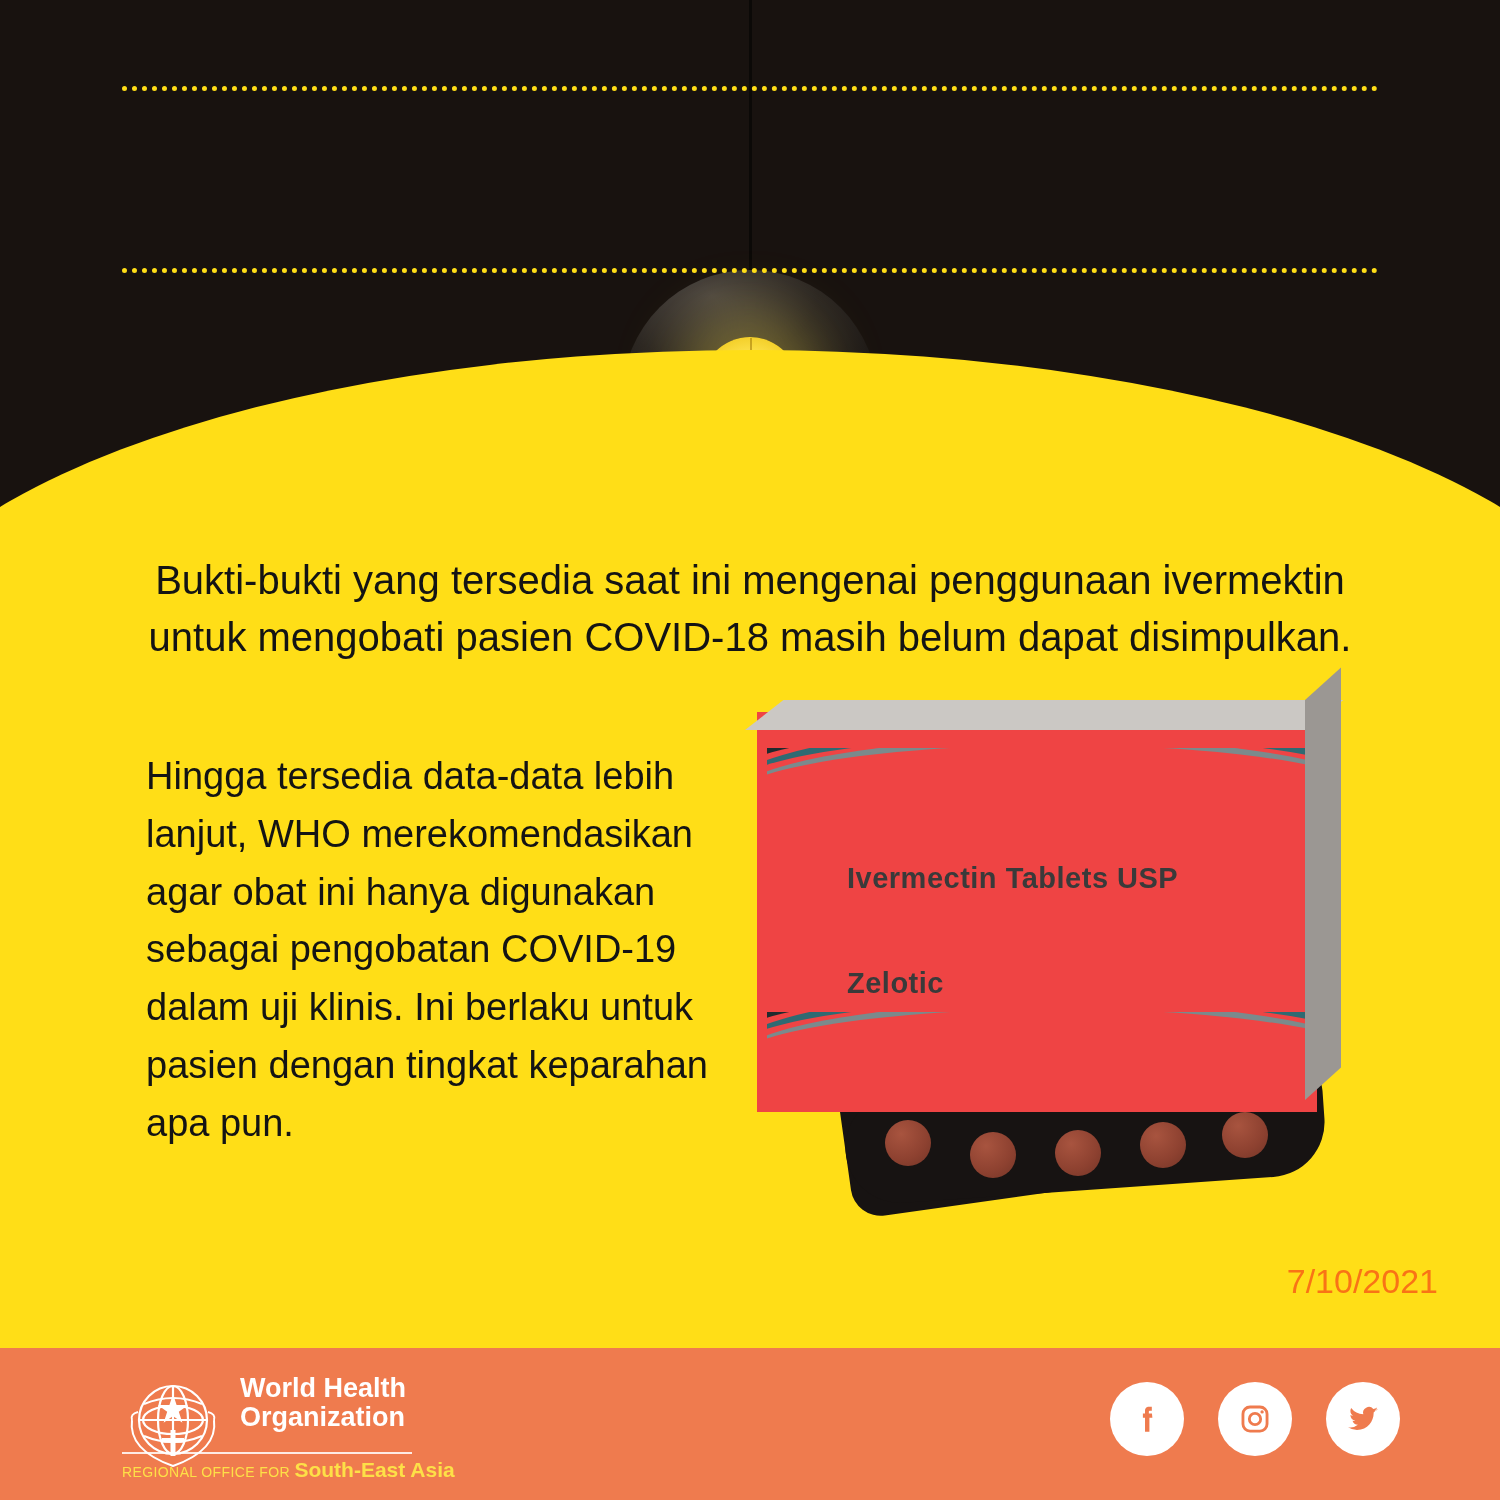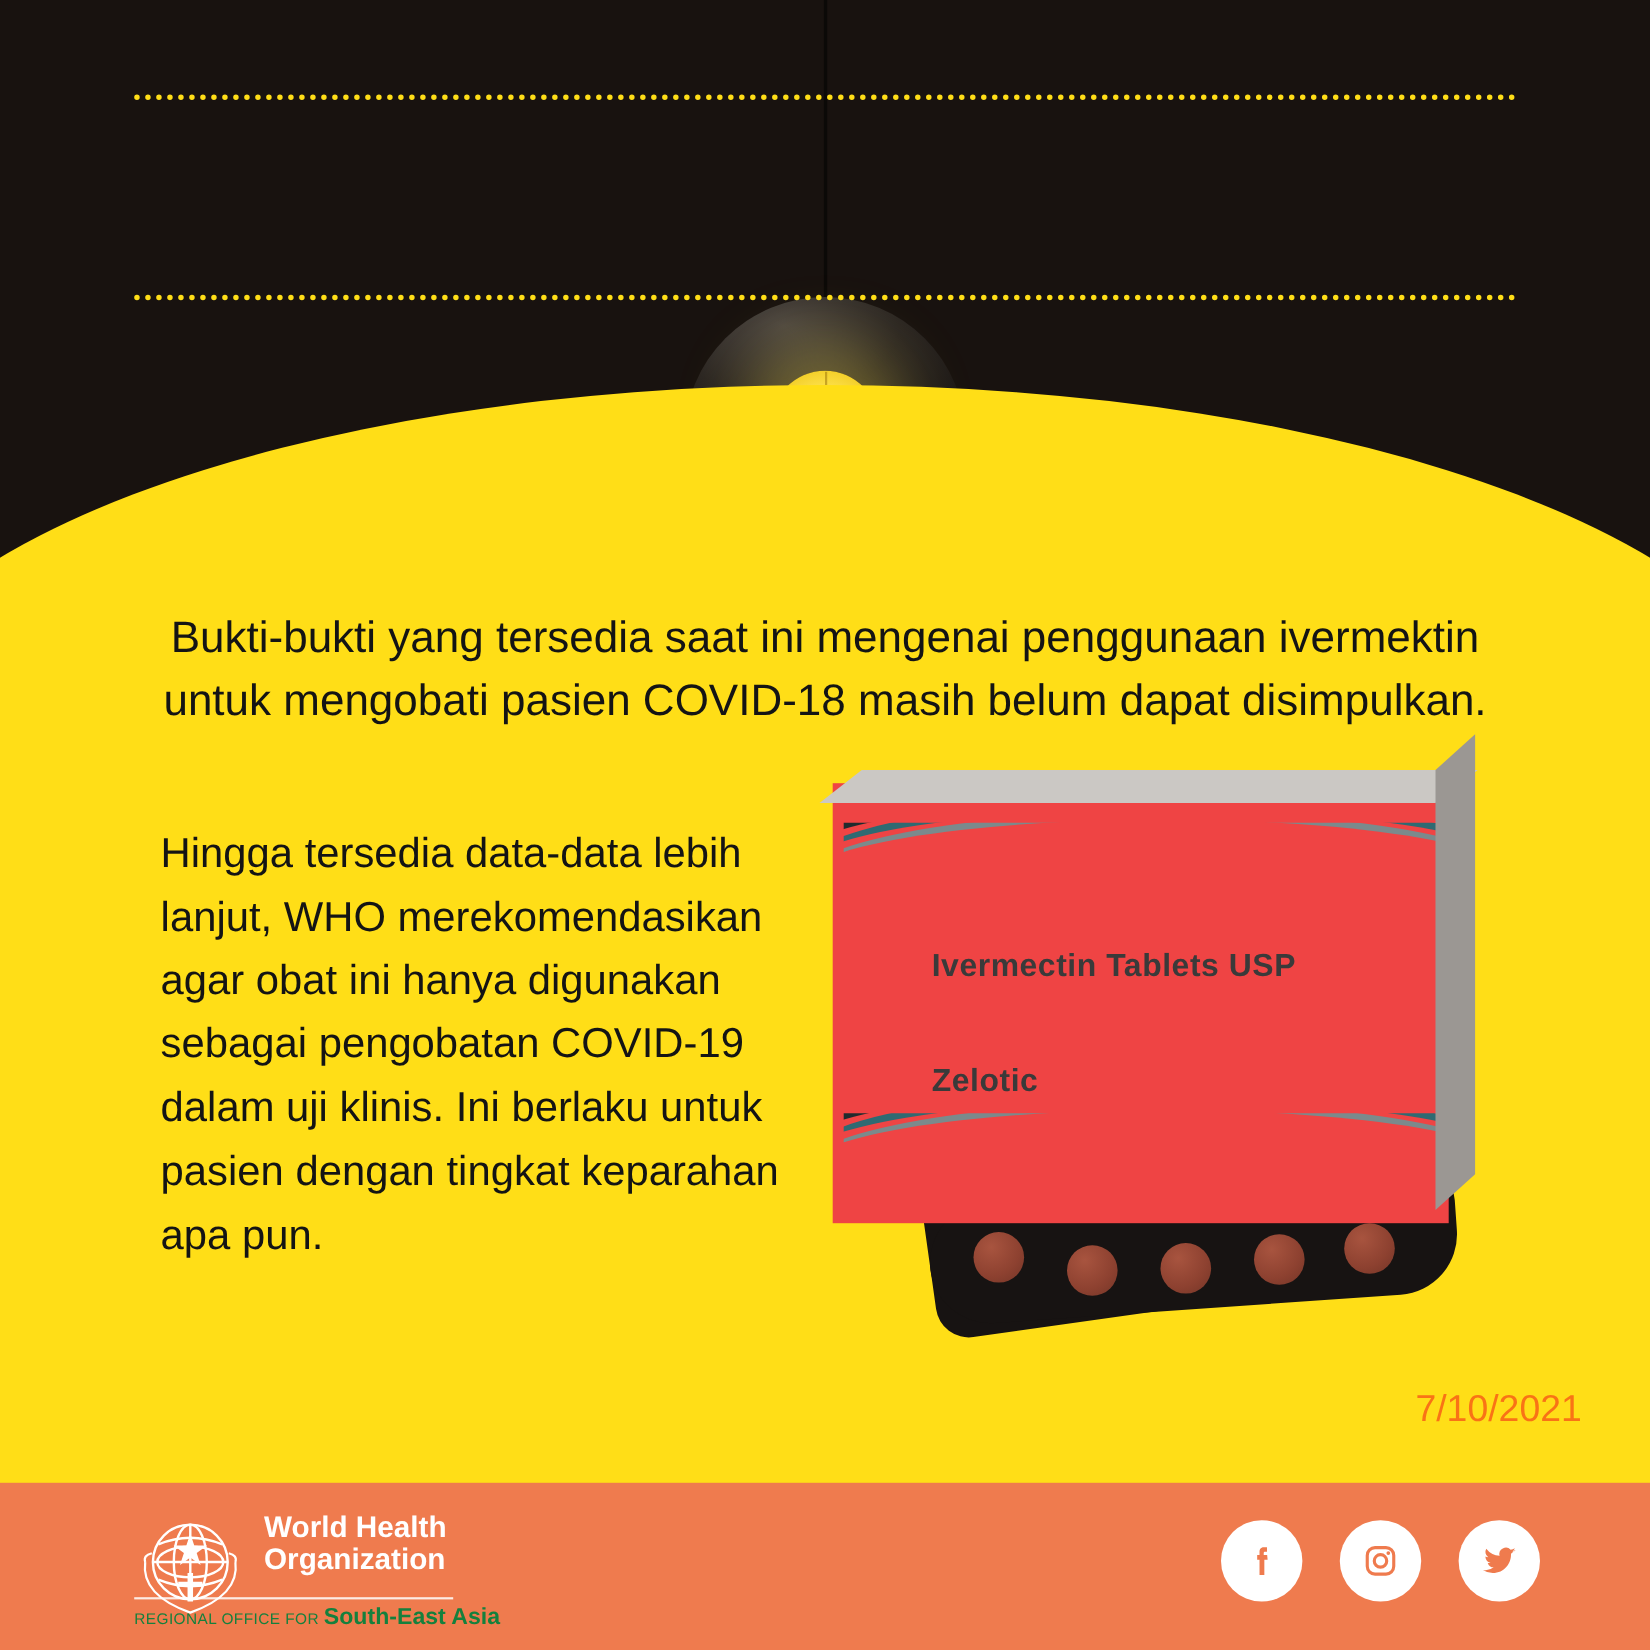--- a/index.html
+++ b/index.html
@@ -290,21 +290,21 @@
     top: 1452px;
     width: 290px;
     height: 2px;
     background: rgba(255,255,255,0.85);
   }
   .who-sub {
     position: absolute;
     left: 122px;
     top: 1458px;
     width: 420px;
-    color: #15803d;
+    color: #fde047;
     font-size: 14px;
     letter-spacing: 0.4px;
   }
   .who-sub b { font-size: 21px; letter-spacing: 0; }
 
   .socials {
     position: absolute;
     right: 100px;
     top: 1382px;
     display: flex;

